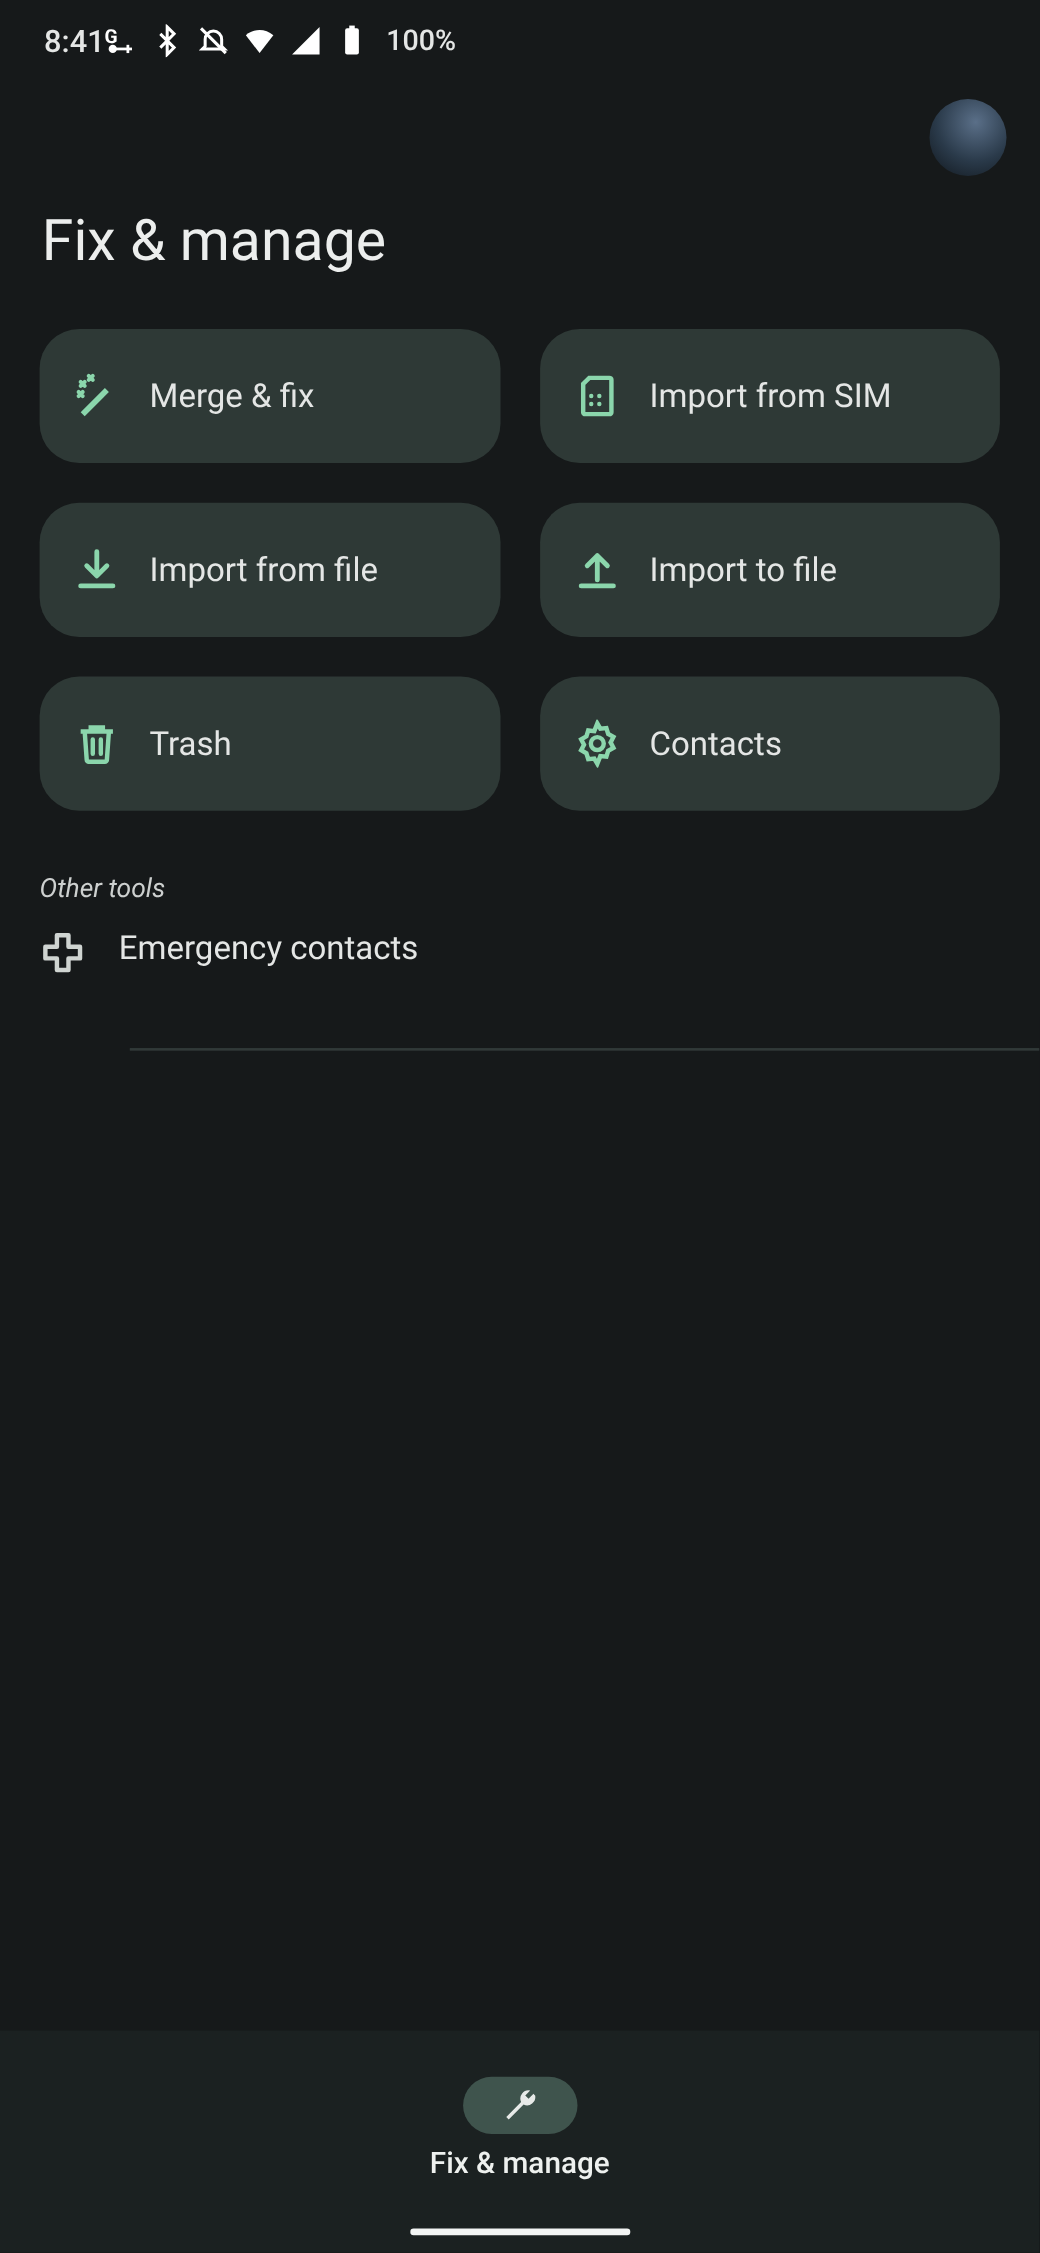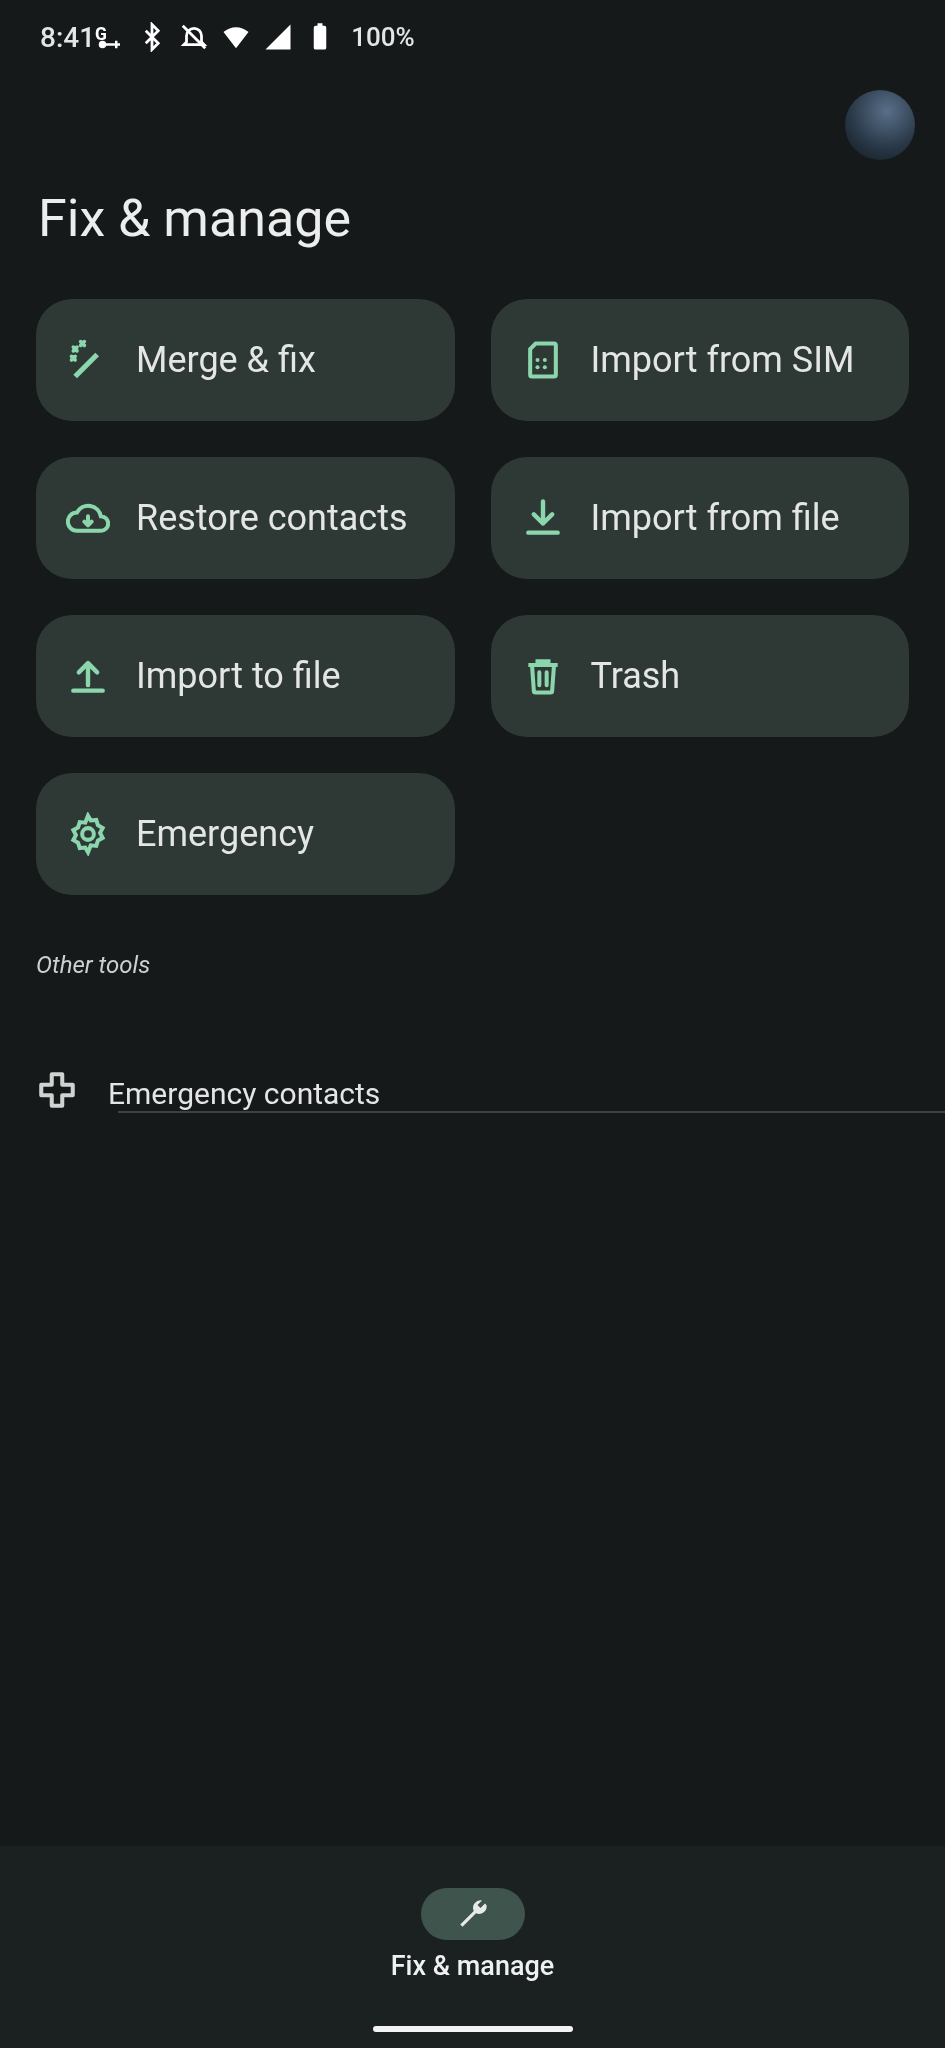--- a/index.html
+++ b/index.html
@@ -71,33 +71,33 @@
     background:var(--surface);
     border-radius:36px;
     height:122px;
     display:flex;
     align-items:center;
     gap:26px;
     padding:0 30px;
     cursor:pointer;
   }
   .tile .ico{width:44px;height:44px;flex:none;}
-  .tile-label{font-size:36px;color:var(--text);}
+  .tile-label{font-size:30px;color:var(--text);}
 
   
   .section-header{
     font-size:24px;
     color:var(--text-muted);
     padding:56px 36px 24px 36px;
     font-style:italic;
   }
   .list{}
   .list-item{
     display:flex;
-    align-items:flex-end;
+    align-items:flex-start;
     gap:30px;
     height:108px;
     padding:0 36px;
     cursor:pointer;
   }
   .list-item .ico{width:42px;height:42px;flex:none;color:#cfd4d1;}
   .list-item-label{font-size:30px;color:var(--text);}
   .divider{height:1px;background:var(--divider);margin-left:118px;}
 
   .spacer{flex:1;}
@@ -197,27 +197,20 @@
     <svg class="ico" viewBox="0 0 24 24" fill="none" stroke="var(--accent)" stroke-width="2.2">
       <path d="M8 3h10a1 1 0 011 1v16a1 1 0 01-1 1H6a1 1 0 01-1-1V6l3-3z"></path>
       <circle cx="9" cy="12" r="1.1" fill="var(--accent)" stroke="none"></circle>
       <circle cx="13" cy="12" r="1.1" fill="var(--accent)" stroke="none"></circle>
       <circle cx="9" cy="16" r="1.1" fill="var(--accent)" stroke="none"></circle>
       <circle cx="13" cy="16" r="1.1" fill="var(--accent)" stroke="none"></circle>
     </svg>
     <span class="tile-label">Import from SIM</span>
   </div>
 
-  <div class="tile">
-    <svg class="ico" viewBox="0 0 24 24" fill="none" stroke="var(--accent)" stroke-width="2.2">
-      <path d="M6 19a5 5 0 010-10 7 7 0 0113 2 4 4 0 010 8H6z"></path>
-      <path d="M12 11v5m0 0l-2-2m2 2l2-2" stroke-linecap="round"></path>
-    </svg>
-    <span class="tile-label">Restore contacts</span>
-  </div>
 
   <div class="tile">
     <svg class="ico" viewBox="0 0 24 24" fill="none" stroke="var(--accent)" stroke-width="2.4" stroke-linecap="round">
       <path d="M12 3v12m0 0l-5-5m5 5l5-5"></path>
       <path d="M4 20h16"></path>
     </svg>
     <span class="tile-label">Import from file</span>
   </div>
 
   <div class="tile">
@@ -234,21 +227,21 @@
       <path d="M10 10v7M14 10v7" stroke-linecap="round"></path>
     </svg>
     <span class="tile-label">Trash</span>
   </div>
 
   <div class="tile">
     <svg class="ico" viewBox="0 0 24 24" fill="none" stroke="var(--accent)" stroke-width="2.2">
       <circle cx="12" cy="12" r="3.2"></circle>
       <path d="M12 2l1.5 2.6 3-0.3 0.9 2.9 2.6 1.5-1.4 2.7 1.4 2.7-2.6 1.5-0.9 2.9-3-0.3L12 22l-1.5-2.6-3 0.3-0.9-2.9L4 15.3l1.4-2.7L4 9.9l2.6-1.5 0.9-2.9 3 0.3L12 2z"></path>
     </svg>
-    <span class="tile-label">Emergency</span>
+    <span class="tile-label">Contacts</span>
   </div>
 </div>
 
 <div class="section-header">Other tools</div>
 <div class="list">
   <div class="list-item">
     <svg class="ico" viewBox="0 0 24 24" fill="none" stroke="#cfd4d1" stroke-width="2.3">
       <path d="M9 3h6v6h6v6h-6v6H9v-6H3V9h6V3z" stroke-linejoin="round"></path>
     </svg>
     <span class="list-item-label">Emergency contacts</span>

